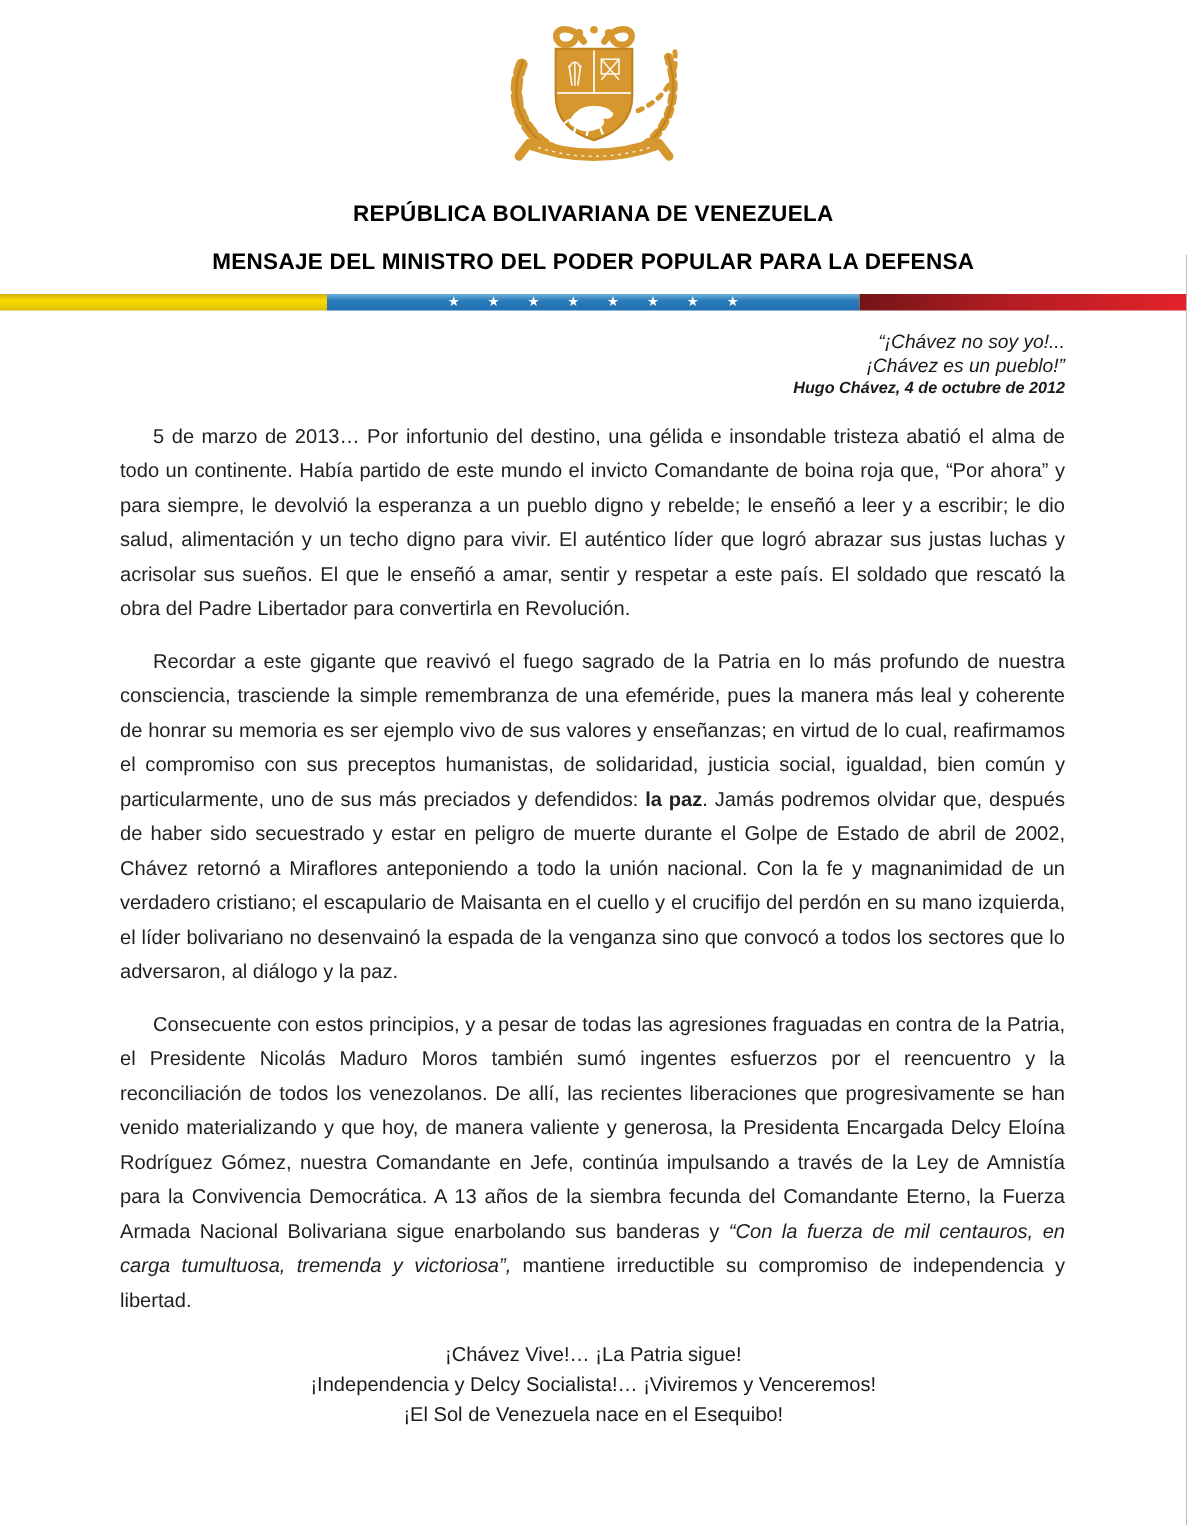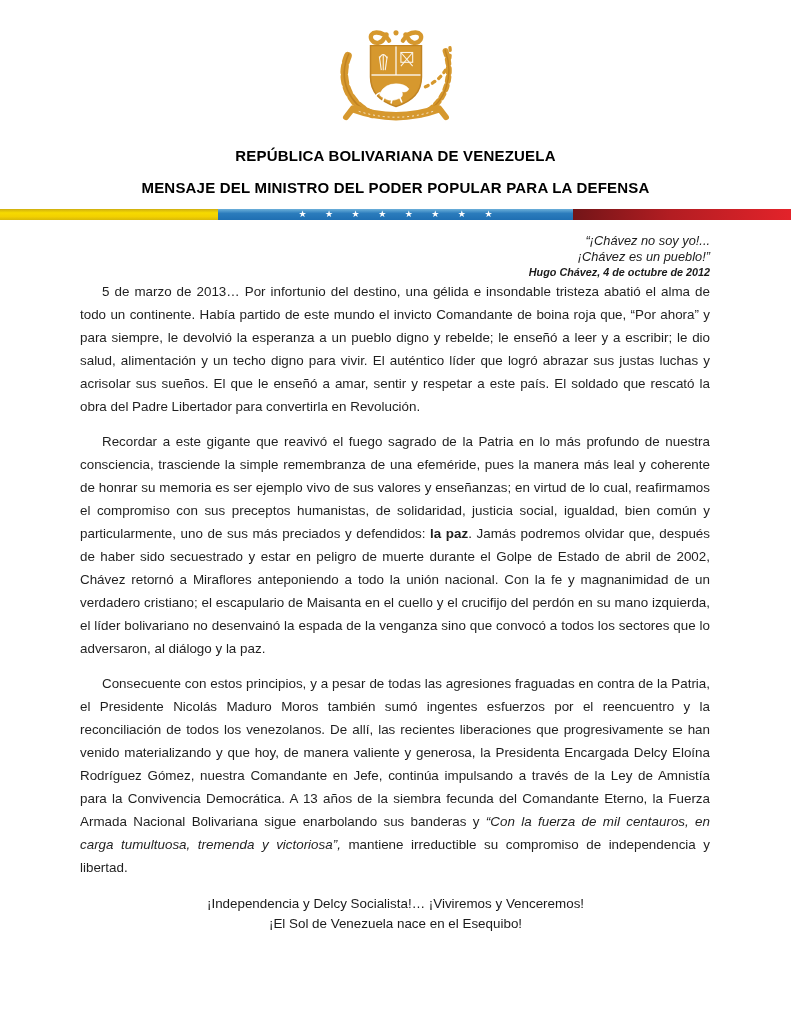--- a/index.html
+++ b/index.html
@@ -5,21 +5,21 @@
   html,body{margin:0;padding:0;background:#888;}
   .page{
     position:relative;
     width:791px;height:1024px;
     margin:0 auto;
     background:#ffffff;
     overflow:hidden;
     font-family:"Liberation Sans","DejaVu Sans",sans-serif;
     color:#1f1f1f;
     box-sizing:border-box;
-    padding-top:26px;
+    padding-top:13px;
   }
   .crest-wrap{display:flex;justify-content:center;height:102px;}
   .title{
     text-align:center;font-weight:bold;color:#000;
     font-size:15px;letter-spacing:.2px;
   }
   .title1{margin-top:19px;}
   .title2{margin-top:15px;}
   .flagbar{margin-top:13px;height:11px;display:flex;width:100%;}
   .flag-yellow{width:27.5%;background:linear-gradient(180deg,#cfae10 0%,#f6da00 35%,#f2d000 70%,#d8b90a 100%);}
@@ -31,21 +31,21 @@
     white-space:nowrap;transform:translateX(4px);
   }
   .quote{
     margin:13px 81px 0 0;
     text-align:right;
     font-style:italic;
     font-size:12.8px;line-height:16px;
     color:#1a1a1a;
   }
   .quote .attr{font-weight:bold;font-size:10.8px;line-height:14px;}
-  .bodytext{margin:1px 81px 0 80px;}
+  .bodytext{margin:13px 81px 0 80px;}
   .bodytext p{
     margin:0;padding:0;
     text-align:justify;
     font-size:13.4px;line-height:23px;
     text-indent:22px;
   }
   .bodytext p + p{margin-top:12px;}
   .b{font-weight:bold;}
   .i{font-style:italic;}
   .slogans{
@@ -130,19 +130,20 @@
     <div class="attr">Hugo Chávez, 4 de octubre de 2012</div>
   </div>
 
   <div class="bodytext">
     <p><span>5 de marzo de 2013… Por infortunio del destino, una gélida e insondable tristeza abatió el alma de todo un continente. Había partido de este mundo el invicto Comandante de boina roja que, “Por ahora” y para siempre, le devolvió la esperanza a un pueblo digno y rebelde; le enseñó a leer y a escribir; le dio salud, alimentación y un techo digno para vivir. El auténtico líder que logró abrazar sus justas luchas y acrisolar sus sueños. El que le enseñó a amar, sentir y respetar a este país. El soldado que rescató la obra del Padre Libertador para convertirla en Revolución.</span></p>
     <p><span>Recordar a este gigante que reavivó el fuego sagrado de la Patria en lo más profundo de nuestra consciencia, trasciende la simple remembranza de una efeméride, pues la manera más leal y coherente de honrar su memoria es ser ejemplo vivo de sus valores y enseñanzas; en virtud de lo cual, reafirmamos el compromiso con sus preceptos humanistas, de solidaridad, justicia social, igualdad, bien común y particularmente, uno de sus más preciados y defendidos: </span><span class="b">la paz</span><span>. Jamás podremos olvidar que, después de haber sido secuestrado y estar en peligro de muerte durante el Golpe de Estado de abril de 2002, Chávez retornó a Miraflores anteponiendo a todo la unión nacional. Con la fe y magnanimidad de un verdadero cristiano; el escapulario de Maisanta en el cuello y el crucifijo del perdón en su mano izquierda, el líder bolivariano no desenvainó la espada de la venganza sino que convocó a todos los sectores que lo adversaron, al diálogo y la paz.</span></p>
     <p><span>Consecuente con estos principios, y a pesar de todas las agresiones fraguadas en contra de la Patria, el Presidente Nicolás Maduro Moros también sumó ingentes esfuerzos por el reencuentro y la reconciliación de todos los venezolanos. De allí, las recientes liberaciones que progresivamente se han venido materializando y que hoy, de manera valiente y generosa, la Presidenta Encargada Delcy Eloína Rodríguez Gómez, nuestra Comandante en Jefe, continúa impulsando a través de la Ley de Amnistía para la Convivencia Democrática. A 13 años de la siembra fecunda del Comandante Eterno, la Fuerza Armada Nacional Bolivariana sigue enarbolando sus banderas y </span><span class="i">“Con la fuerza de mil centauros, en carga tumultuosa, tremenda y victoriosa”,</span><span> mantiene irreductible su compromiso de independencia y libertad.</span></p>
   </div>
 
   <div class="slogans">
+    <div>¡Chávez Vive!… ¡La Patria sigue!</div>
     <div>¡Independencia y Delcy Socialista!… ¡Viviremos y Venceremos!</div>
     <div>¡El Sol de Venezuela nace en el Esequibo!</div>
   </div>
 
 
 
 </div>
 
 </body></html>

